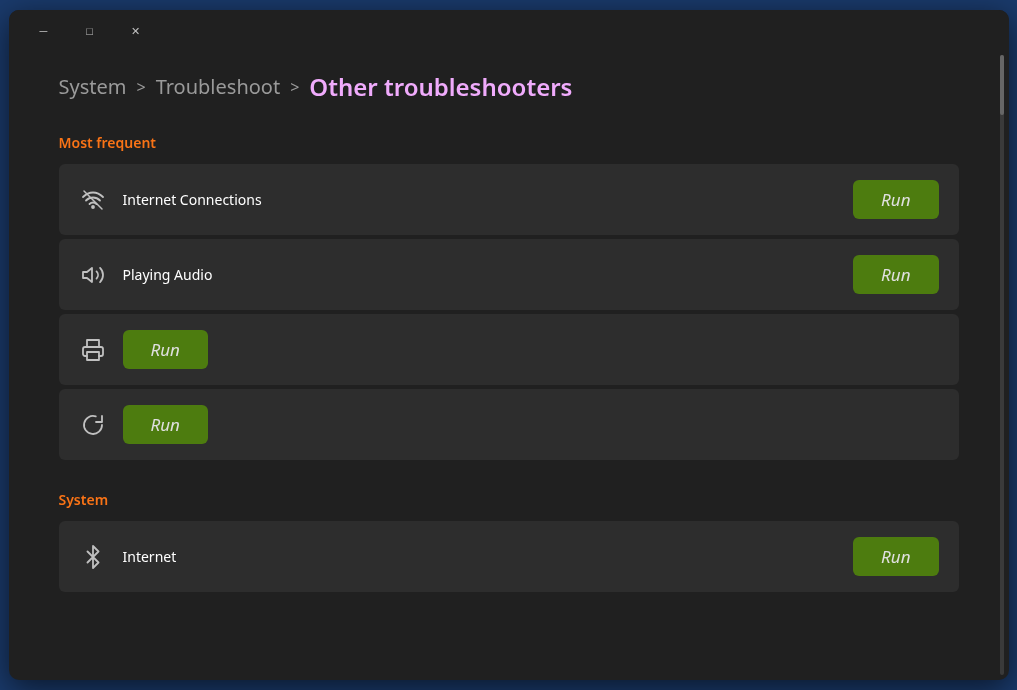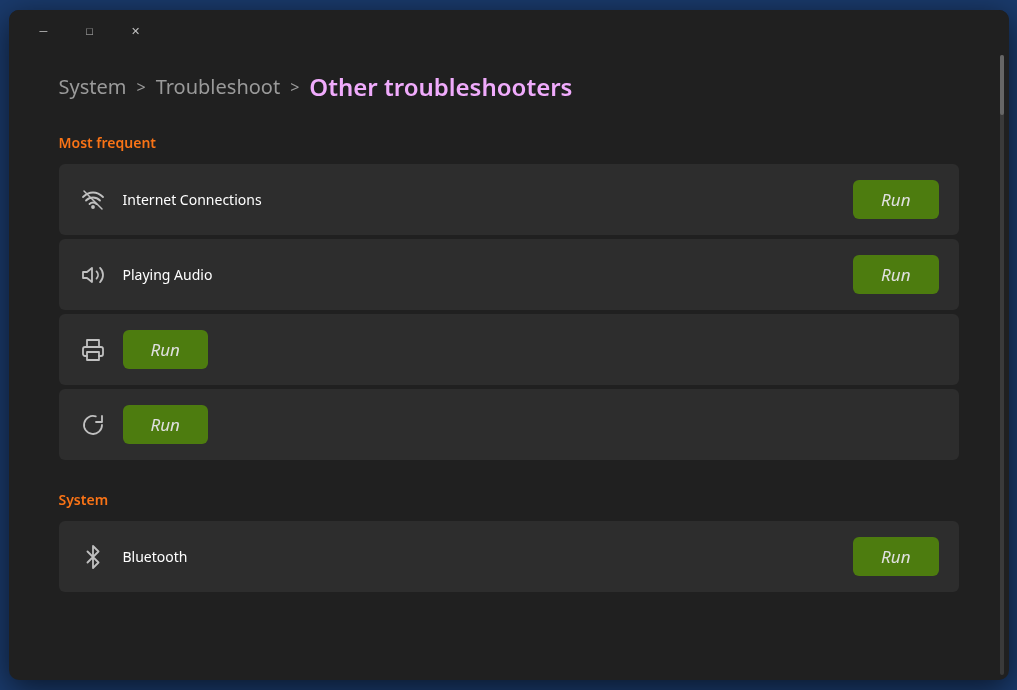--- a/index.html
+++ b/index.html
@@ -276,21 +276,21 @@
 
     <div class="section-heading">System</div>
     <div class="items-list">
 
       <div class="item-card">
         <div class="item-icon">
           <svg viewBox="0 0 24 24" fill="none" stroke="currentColor" stroke-width="1.8" stroke-linecap="round" stroke-linejoin="round">
             <polyline points="6.5,6.5 17.5,17.5 12,23 12,1 17.5,6.5 6.5,17.5"></polyline>
           </svg>
         </div>
-        <span class="item-name">Bluetooth</span>
+        <span class="item-name">Internet</span>
         <button class="run-btn">Run</button>
       </div>
 
     </div>
   </div>
 
   <div class="scrollbar-track">
     <div class="scrollbar-thumb"></div>
   </div>
 </div>

